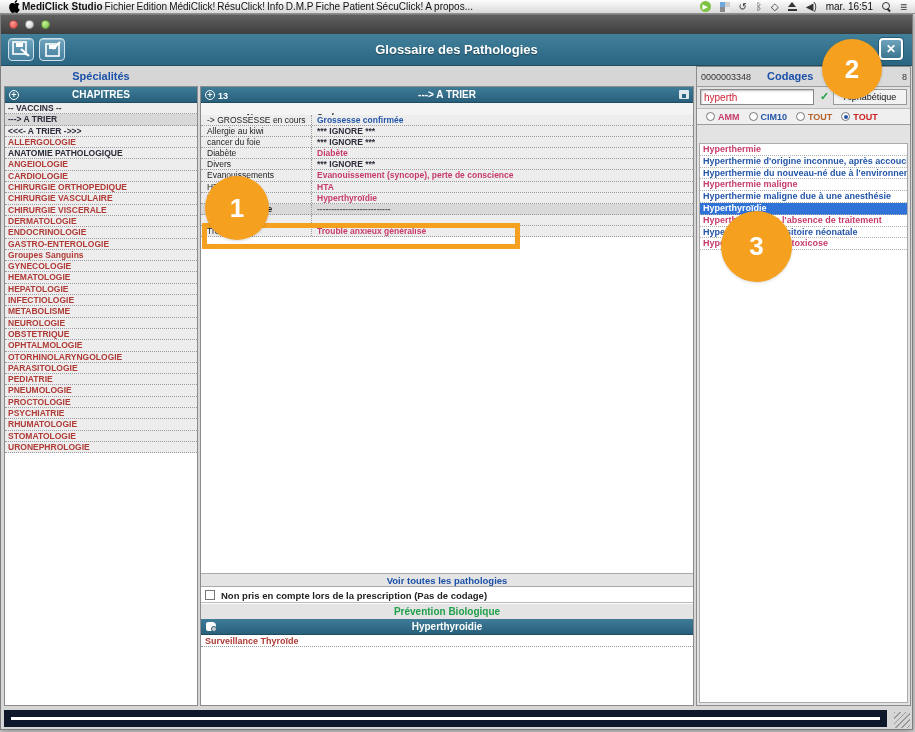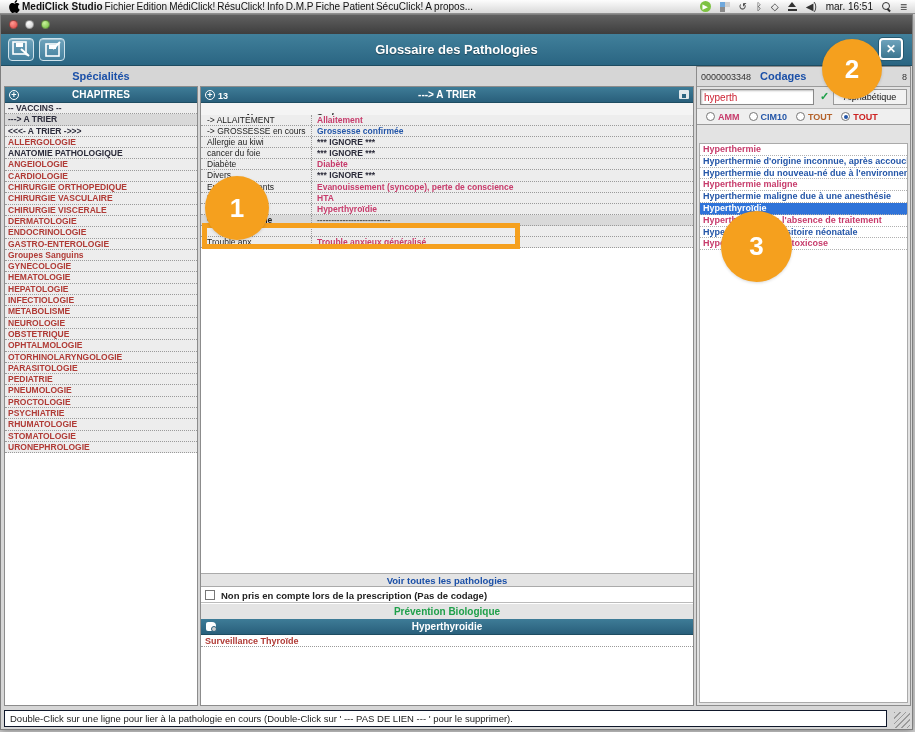--- a/index.html
+++ b/index.html
@@ -109,21 +109,21 @@
   .prev-ic { position:absolute; left:5px; top:3px; width:10px; height:9px; background:#fff; border-radius:2px 4px 2px 2px; }
   .prev-ic::after { content:""; position:absolute; right:-1px; bottom:-1px; width:4px; height:4px;
     border-radius:50%; background:#cfcfcf; border:1px solid #295F7B; }
   #prev-items { position:absolute; left:0; right:0; top:548px; }
   .prevrow { height:12px; line-height:12px; font-size:9px; font-weight:bold; color:#B03B36;
     padding-left:4px; border-bottom:1px dotted #9a9a9a; background:#fff; }
 
   
   #cod-head { position:relative; height:20px; background:#DADADA; border-bottom:1px solid #9a9a9a; }
   #cod-id { position:absolute; left:4px; top:5px; font-size:9px; color:#333; }
-  #cod-title { position:absolute; left:63px; top:3px; font-size:11px; font-weight:bold; color:#1B50A8; }
+  #cod-title { position:absolute; left:70px; top:3px; font-size:11px; font-weight:bold; color:#1B50A8; }
   #cod-count { position:absolute; right:3px; top:5px; font-size:9px; color:#333; }
   #cod-search { position:relative; height:21px; background:#E2E2E2; }
   #search-input { position:absolute; left:3px; top:2px; width:114px; height:16px; border:1px solid #888;
     box-shadow:inset 1px 1px 2px rgba(0,0,0,.25); font-family:"Liberation Sans",sans-serif;
     font-size:10px; color:#CC2233; padding:0 3px; background:#fff; }
   #check-ok { position:absolute; left:123px; top:3px; color:#1FA04A; font-weight:bold; font-size:11px; }
   #alpha-btn { position:absolute; left:136px; top:2px; right:3px; height:16px; background:#F2F2F2;
     border:1px solid #999; font-size:9px; color:#111; text-align:center; line-height:14px; }
   #radio-row { position:relative; height:17px; background:#EFEFEF; border-top:1px solid #bbb;
     border-bottom:1px solid #9a9a9a; display:flex; align-items:center; }
@@ -133,21 +133,21 @@
     border-radius:50%; background:#2456A8; }
   .rlabel { font-size:9px; font-weight:bold; }
   #cod-results { position:absolute; left:2px; right:2px; top:76px; bottom:2px; background:#fff;
     border:1px solid #aaa; }
   .crow { height:11.8px; line-height:11.8px; font-size:9px; font-weight:bold; padding-left:3px;
     border-bottom:1px dotted #b0b0b0; white-space:nowrap; overflow:hidden; background:#fff; }
   .crow.sel { background:#2F73D9; color:#fff !important; }
 
   
   #statusbar { position:absolute; left:3px; top:695px; width:883px; height:17px; background:#fff;
-    border:1px solid #0f172a; font-size:9.5px; color:#222; line-height:15px; padding-left:5px;
+    border:7px solid #0f172a; font-size:9.5px; color:#222; line-height:15px; padding-left:5px;
     white-space:nowrap; overflow:hidden; }
   #grip { position:absolute; right:2px; bottom:1px; width:16px; height:16px;
     background:repeating-linear-gradient(135deg,#9a9a9a 0 1px,transparent 1px 4px); }
 
   
   .ann { position:absolute; z-index:60; }
   #ann-box { left:202px; top:223px; width:318px; height:26px; border:5px solid #F5A01E; }
   .badge { border-radius:50%; background:#F5A01E; color:#fff; font-weight:bold;
     display:flex; align-items:center; justify-content:center; font-size:26px;
     box-shadow:0 1px 3px rgba(0,0,0,.15); }
@@ -271,24 +271,20 @@
       <span id="mid-count">13</span>
       <span>---&gt; A TRIER</span>
       <span class="floppy-sm"></span>
     </div>
     <div id="colhdr">
       <span class="c1">Nom</span>
       <span class="c2">Codage</span>
     </div>
     <div id="patho-rows">
         <div class="prow">
-          <div class="nom">-&gt; ALLAITEMENT</div>
-          <div class="cod c-pink">Allaitement</div>
-        </div>
-        <div class="prow">
           <div class="nom">-&gt; GROSSESSE en cours</div>
           <div class="cod c-blue">Grossesse confirmée</div>
         </div>
         <div class="prow">
           <div class="nom">Allergie au kiwi</div>
           <div class="cod c-dark">*** IGNORE ***</div>
         </div>
         <div class="prow">
           <div class="nom">cancer du foie</div>
           <div class="cod c-dark">*** IGNORE ***</div>

